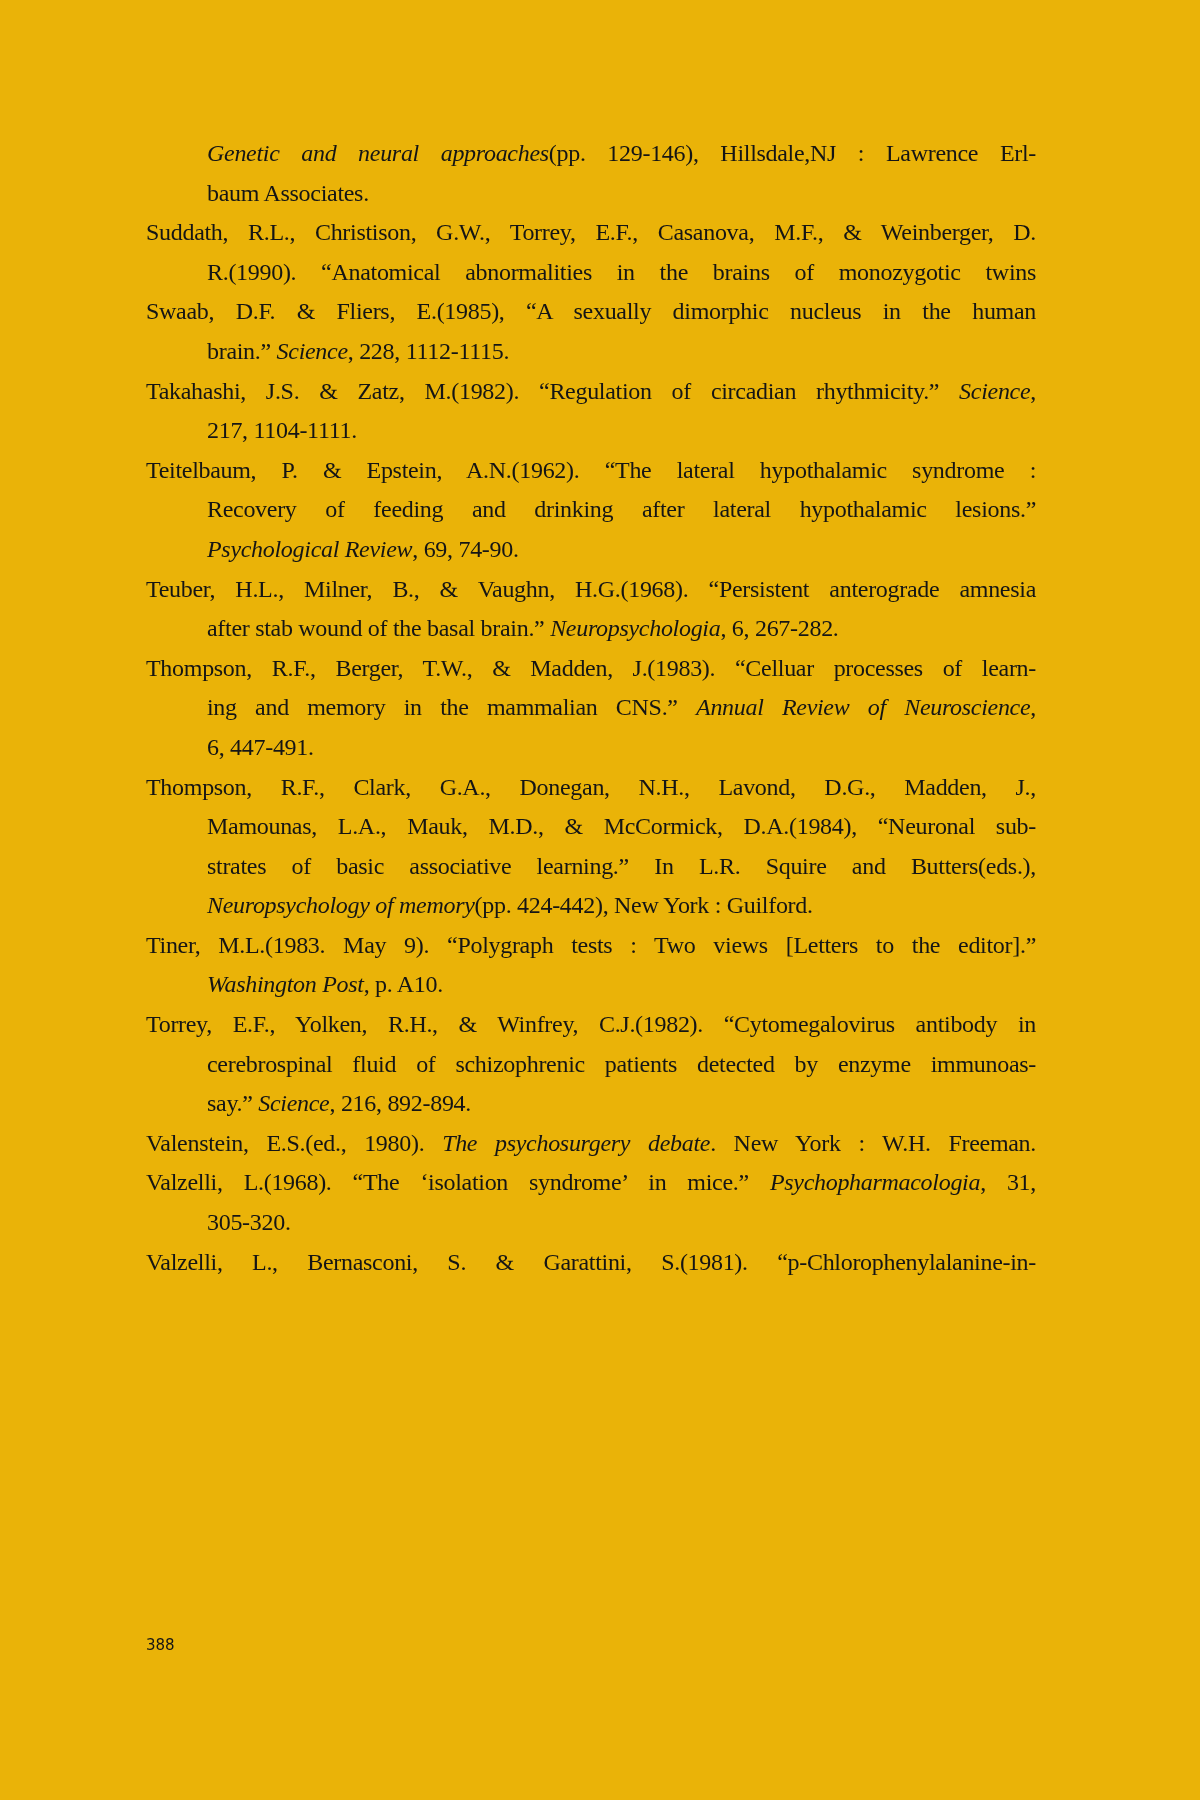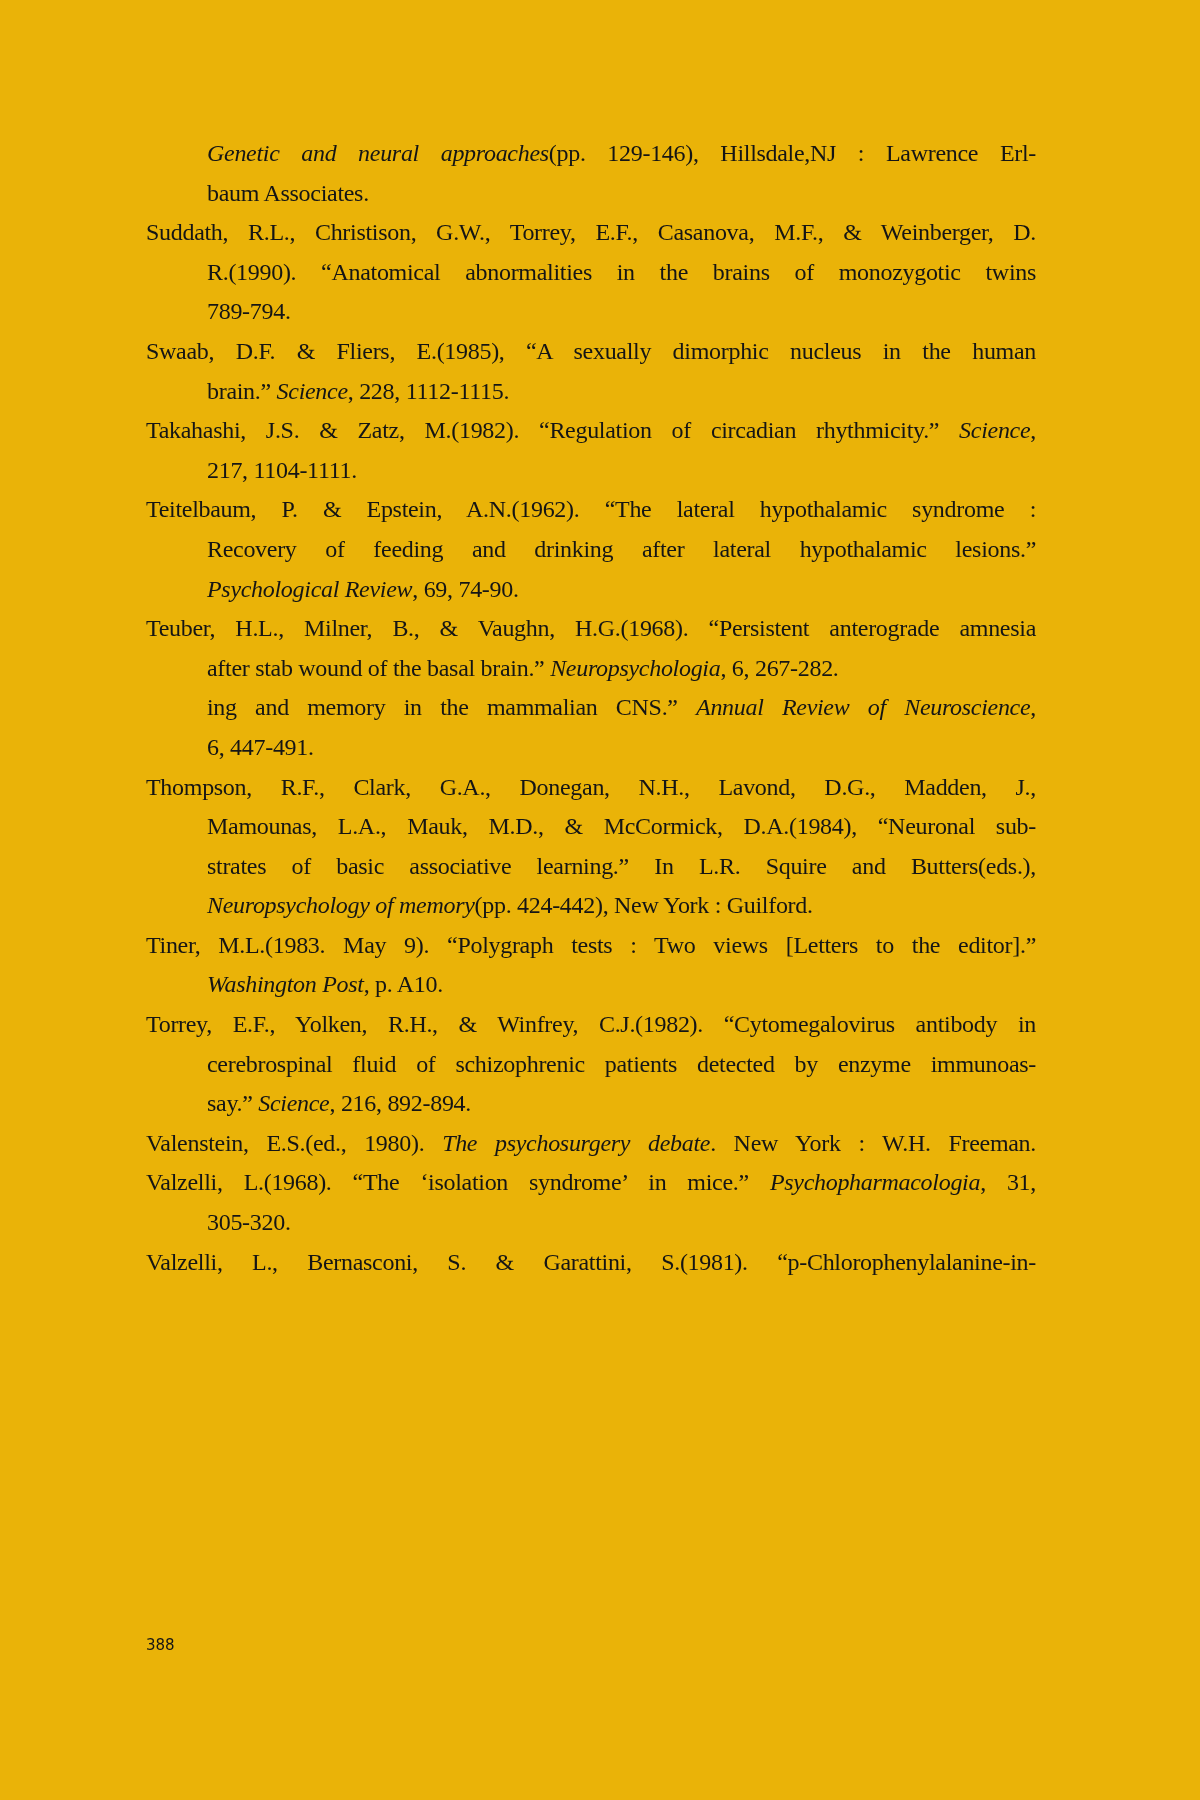--- a/index.html
+++ b/index.html
@@ -48,21 +48,20 @@
 
 <div class="page">
   <div class="refs" id="refs">
       <div>
         <div class="line indent justify"><i>Genetic and neural approaches</i><span>(pp. 129-146), Hillsdale,NJ : Lawrence Erl-</span></div>
         <div class="line indent"><span>baum Associates.</span></div>
       </div>
       <div>
         <div class="line hang justify"><span>Suddath, R.L., Christison, G.W., Torrey, E.F., Casanova, M.F., &amp; Weinberger, D.</span></div>
         <div class="line indent justify"><span>R.(1990). “Anatomical abnormalities in the brains of monozygotic twins</span></div>
-        <div class="line indent"><span>789-794.</span></div>
       </div>
       <div>
         <div class="line hang justify"><span>Swaab, D.F. &amp; Fliers, E.(1985), “A sexually dimorphic nucleus in the human</span></div>
         <div class="line indent"><span>brain.” </span><i>Science</i><span>, 228, 1112-1115.</span></div>
       </div>
       <div>
         <div class="line hang justify"><span>Takahashi, J.S. &amp; Zatz, M.(1982). “Regulation of circadian rhythmicity.” </span><i>Science</i><span>,</span></div>
         <div class="line indent"><span>217, 1104-1111.</span></div>
       </div>
       <div>
@@ -70,20 +69,21 @@
         <div class="line indent justify"><span>Recovery of feeding and drinking after lateral hypothalamic lesions.”</span></div>
         <div class="line indent"><i>Psychological Review</i><span>, 69, 74-90.</span></div>
       </div>
       <div>
         <div class="line hang justify"><span>Teuber, H.L., Milner, B., &amp; Vaughn, H.G.(1968). “Persistent anterograde amnesia</span></div>
         <div class="line indent"><span>after stab wound of the basal brain.” </span><i>Neuropsychologia</i><span>, 6, 267-282.</span></div>
       </div>
       <div>
       </div>
       <div>
+        <div class="line hang justify"><span>Thompson, R.F., Berger, T.W., &amp; Madden, J.(1983). “Celluar processes of learn-</span></div>
         <div class="line indent justify"><span>ing and memory in the mammalian CNS.” </span><i>Annual Review of Neuroscience</i><span>,</span></div>
         <div class="line indent"><span>6, 447-491.</span></div>
       </div>
       <div>
         <div class="line hang justify"><span>Thompson, R.F., Clark, G.A., Donegan, N.H., Lavond, D.G., Madden, J.,</span></div>
         <div class="line indent justify"><span>Mamounas, L.A., Mauk, M.D., &amp; McCormick, D.A.(1984), “Neuronal sub-</span></div>
         <div class="line indent justify"><span>strates of basic associative learning.” In L.R. Squire and Butters(eds.),</span></div>
         <div class="line indent"><i>Neuropsychology of memory</i><span>(pp. 424-442), New York : Guilford.</span></div>
       </div>
       <div>

